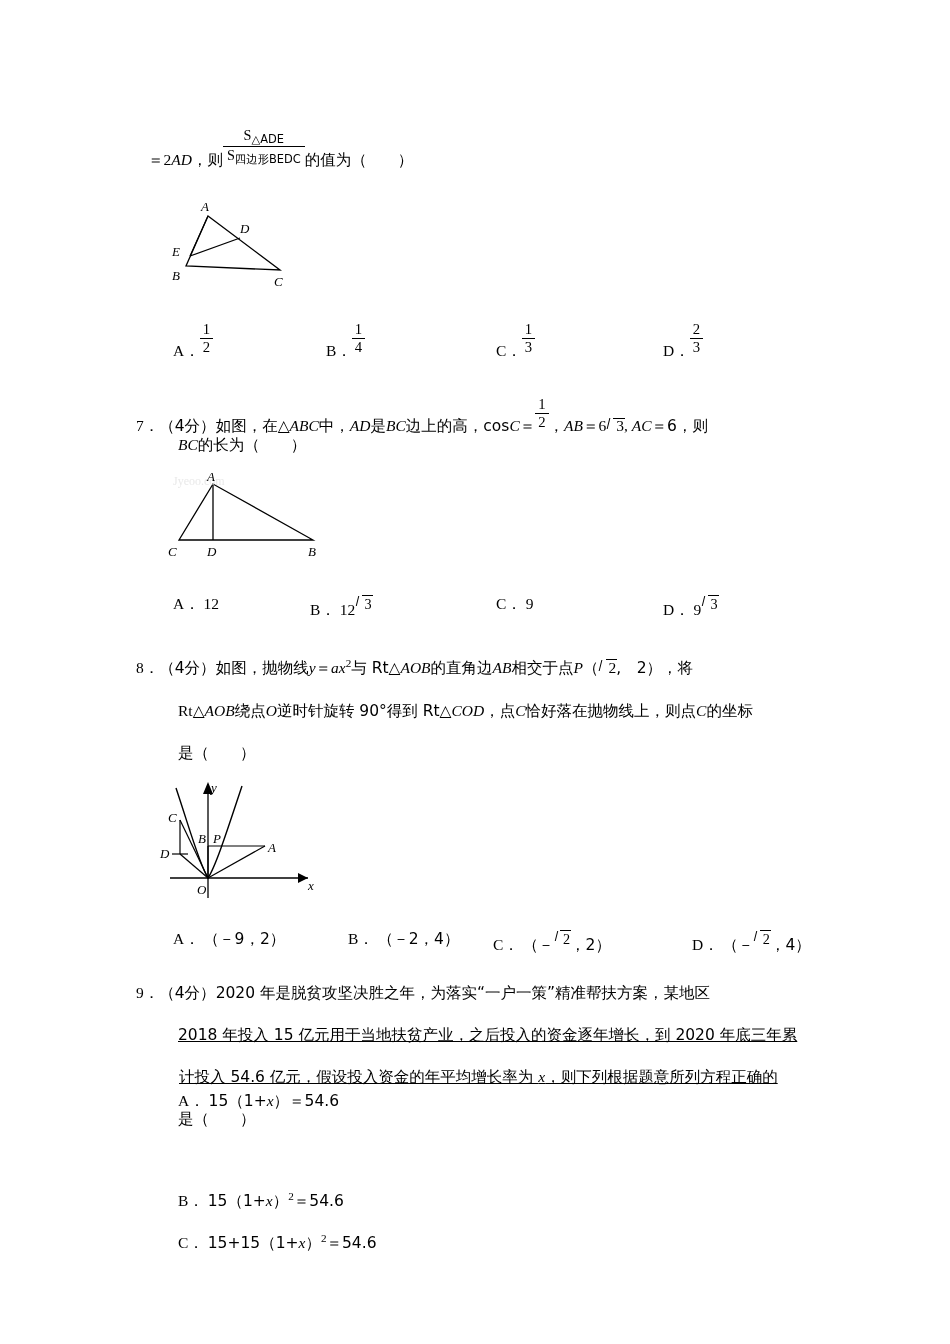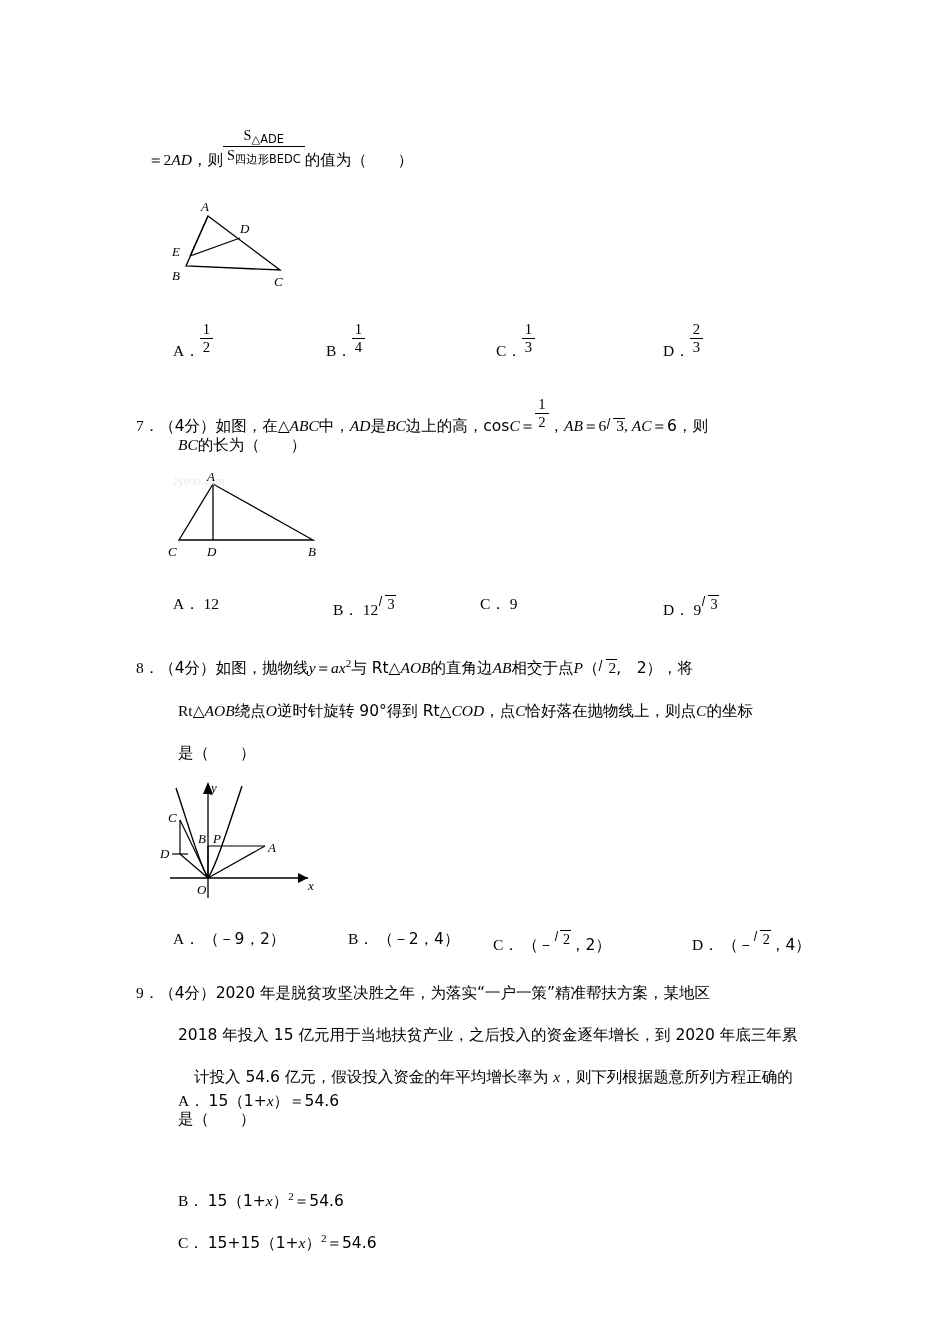--- a/index.html
+++ b/index.html
@@ -171,22 +171,22 @@
       <text x="8" y="13" font-family="Liberation Serif, serif" font-size="12" fill="#e9e9e9">Jyeoo.com</text>
       <text x="42" y="9" font-family="Liberation Serif, serif" font-size="13" font-style="italic">A</text>
       <text x="3" y="84" font-family="Liberation Serif, serif" font-size="13" font-style="italic">C</text>
       <text x="42" y="84" font-family="Liberation Serif, serif" font-size="13" font-style="italic">D</text>
       <text x="143" y="84" font-family="Liberation Serif, serif" font-size="13" font-style="italic">B</text>
     </svg>
   </div>
 
   <div class="opt-row" style="left:0; top:593px; width:950px;">
     <span class="opt" style="left:173px;"><span>A．</span>&nbsp;<span>12</span></span>
-    <span class="opt" style="left:333px;text-align:right;"><span>B．</span>&nbsp;<span>12</span><span class="rad rad-raised"><span>3</span></span></span>
-    <span class="opt" style="left:480px;"><span>C．</span>&nbsp;<span>9</span></span>
+    <span class="opt" style="left:310px;text-align:right;"><span>B．</span>&nbsp;<span>12</span><span class="rad rad-raised"><span>3</span></span></span>
+    <span class="opt" style="left:496px;"><span>C．</span>&nbsp;<span>9</span></span>
     <span class="opt" style="left:663px;"><span>D．</span>&nbsp;<span>9</span><span class="rad rad-raised"><span>3</span></span></span>
   </div>
 
   <div class="qline" style="left:136px; top:652px;">
     <span>8．</span><span class="cn">（4分）</span><span class="cn">如图，抛物线</span><span class="ital">y</span><span>＝</span><span class="ital">ax</span><span class="sup">2</span><span class="cn">与 Rt△</span><span class="ital">AOB</span><span class="cn">的直角边</span><span class="ital">AB</span><span class="cn">相交于点</span><span class="ital">P</span><span class="cn">（</span><span class="rad"><span>2</span></span><span class="cn">,　2），将</span>
   </div>
   <div class="qline" style="left:178px; top:700px;">
     <span>Rt△</span><span class="ital">AOB</span><span class="cn">绕点</span><span class="ital">O</span><span class="cn">逆时针旋转 90°得到 Rt△</span><span class="ital">COD</span><span class="cn">，点</span><span class="ital">C</span><span class="cn">恰好落在抛物线上，则点</span><span class="ital">C</span><span class="cn">的坐标</span>
   </div>
   <div class="qline cn" style="left:178px; top:742px;">是（　　）</div>
@@ -224,22 +224,22 @@
   <div class="opt-row" style="left:0; top:928px; width:950px;">
     <span class="opt" style="left:173px;"><span>A．</span>&nbsp;<span class="cn">（－9，2）</span></span>
     <span class="opt" style="left:330px;margin-left:18px;"><span>B．</span>&nbsp;<span class="cn">（－2，4）</span></span>
     <span class="opt" style="left:493px;"><span>C．</span>&nbsp;<span class="cn">（－</span><span class="rad rad-raised"><span>2</span></span><span class="cn">，2）</span></span>
     <span class="opt" style="left:660px;margin-left:32px;"><span>D．</span>&nbsp;<span class="cn">（－</span><span class="rad rad-raised"><span>2</span></span><span class="cn">，4）</span></span>
   </div>
 
   <div class="qline" style="left:136px; top:982px;">
     <span>9．</span><span class="cn">（4分）</span><span class="cn">2020 年是脱贫攻坚决胜之年，为落实“一户一策”精准帮扶方案，某地区</span>
   </div>
-  <div class="qline cn" style="left:178px; top:1024px;">2018 年投入 15 亿元用于当地扶贫产业，之后投入的资金逐年增长，到 2020 年底三年累</div>
-  <div class="qline" style="left:194px; top:1066px;">
+  <div class="qline cn" style="left:178px; top:1024px;text-decoration:underline;">2018 年投入 15 亿元用于当地扶贫产业，之后投入的资金逐年增长，到 2020 年底三年累</div>
+  <div class="qline" style="left:179px; top:1066px;text-decoration:underline;">
     <span class="cn">计投入 54.6 亿元，假设投入资金的年平均增长率为 </span><span class="ital">x</span><span class="cn">，则下列根据题意所列方程正确的</span>
   </div>
   <div class="qline cn" style="left:178px; top:1108px;">是（　　）</div>
 
   <div class="qline" style="left:178px; top:1078px;margin-top:12px;">
     <span>A．</span>&nbsp;<span class="cn">15（1+</span><span class="ital">x</span><span class="cn">）＝54.6</span>
   </div>
   <div class="qline" style="left:178px; top:1185px;">
     <span>B．</span>&nbsp;<span class="cn">15（1+</span><span class="ital">x</span><span class="cn">）</span><span class="sup">2</span><span class="cn">＝54.6</span>
   </div>

